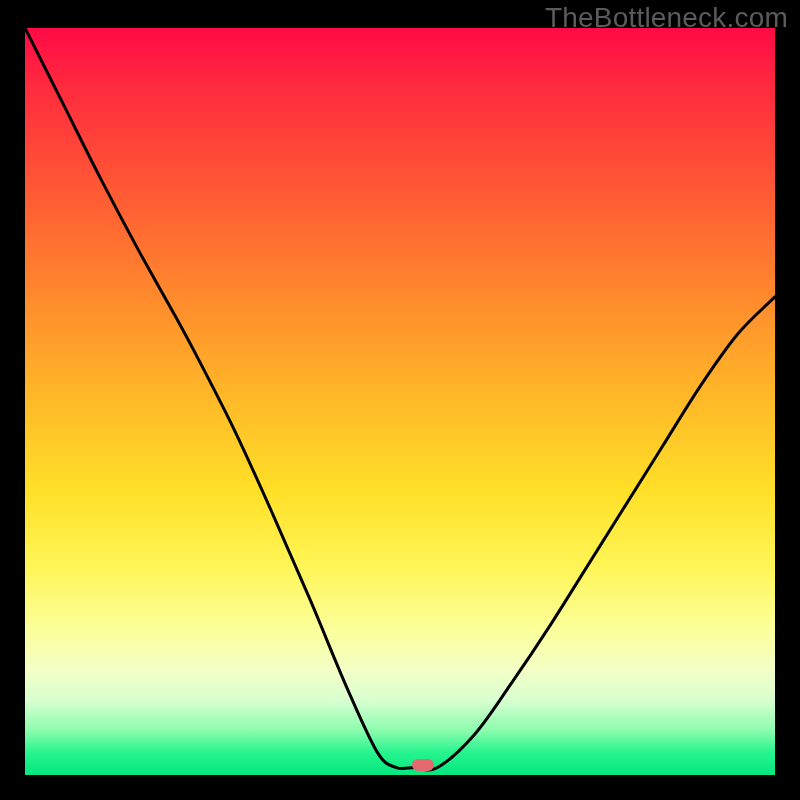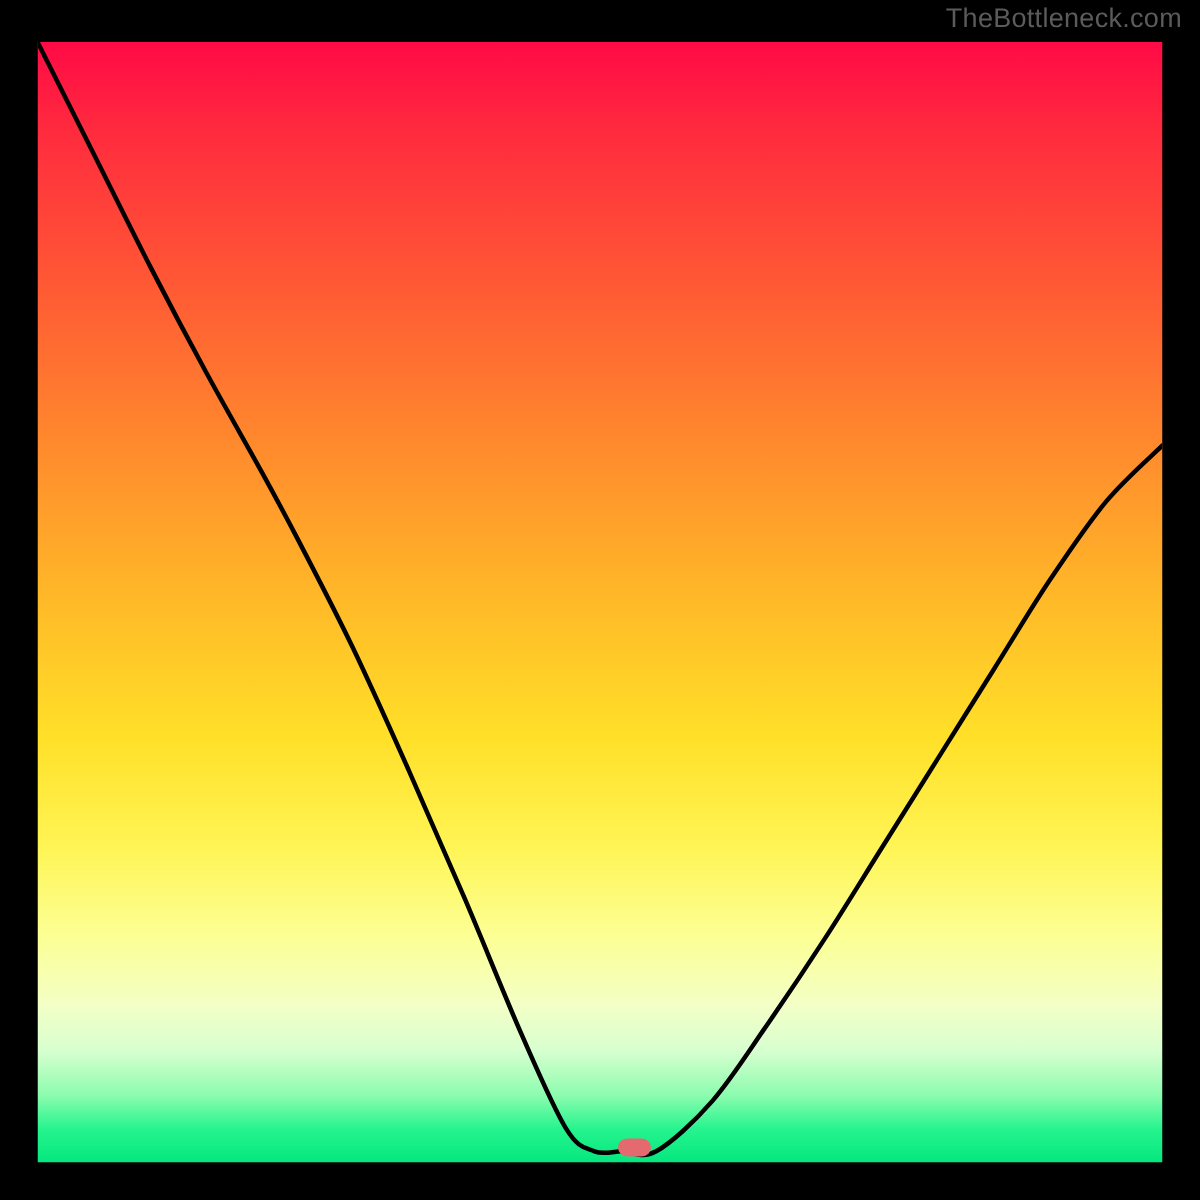--- a/index.html
+++ b/index.html
@@ -15,21 +15,21 @@
     position: relative;
     width: 800px;
     height: 800px;
     background: #000;
   }
   .watermark {
     position: absolute;
     top: 2px;
     right: 12px;
     color: #5b5b5b;
-    font-size: 18px;
+    font-size: 28px;
     font-weight: 500;
     letter-spacing: 0.2px;
     z-index: 5;
   }
   .plot-area {
     position: absolute;
     left: 25px;
     top: 28px;
     width: 750px;
     height: 747px;

